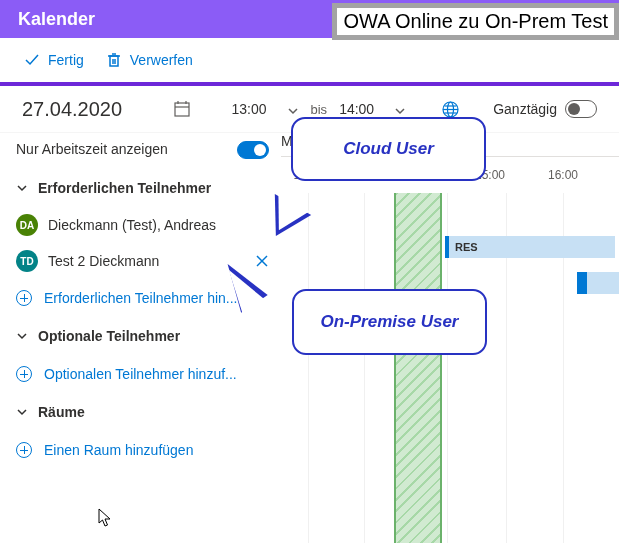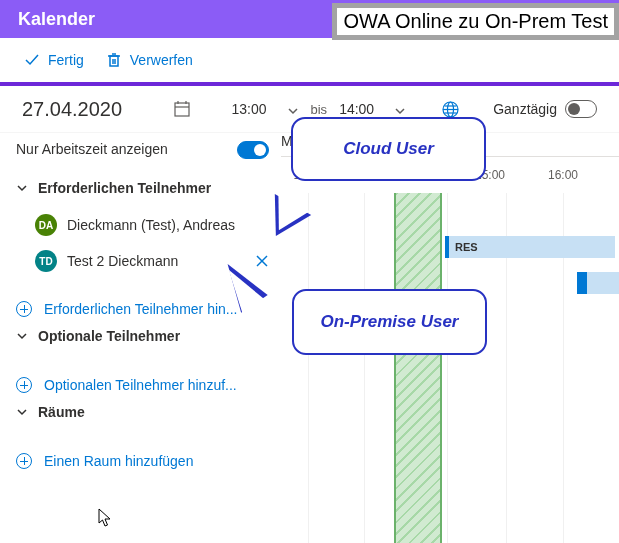--- a/index.html
+++ b/index.html
@@ -28,25 +28,25 @@
   .dayhdr span { position:absolute; left:0; }
   .hrrow { position:absolute; top:24px; left:0; right:0; height:36px; display:flex; align-items:center; }
   .hr { position:absolute; font-size:12px; color:#605e5c; transform:translateX(-50%); }
   .grid { position:absolute; top:60px; left:0; right:0; bottom:0; }
   .vline { position:absolute; top:0; bottom:0; width:1px; background:#f0f0f0; }
   .appt-band { position:absolute; top:0; bottom:0; width:48px; background:#d1ead1; background-image:repeating-linear-gradient(135deg,#a7d8a7 0,#a7d8a7 2px,#d1ead1 2px,#d1ead1 8px); border-left:2px solid #6bb26b; border-right:2px solid #6bb26b; }
   .worktime { display:flex; align-items:flex-start; padding: 8px 12px 8px 16px; font-size:14px; color:#323130; height:36px; }
   .worktime .tog { margin-left:auto; }
   .section-hd { height:38px; display:flex; align-items:center; padding:0 16px; font-weight:600; font-size:14px; cursor:pointer; gap:10px; }
   .exp { width:12px; height:12px; stroke:#323130; fill:none; stroke-width:1.5; }
-  .attendee { height:36px; display:flex; align-items:center; gap:10px; padding:0 12px 0 16px; position:relative;margin-left:19px; }
+  .attendee { height:36px; display:flex; align-items:center; gap:10px; padding:0 12px 0 16px; position:relative; }
   .avatar { width:22px; height:22px; border-radius:50%; color:#fff; font-size:10px; font-weight:600; display:flex; align-items:center; justify-content:center; flex:0 0 22px; }
   .att-name { font-size:14px; color:#323130; flex:1; white-space:nowrap; overflow:hidden; text-overflow:ellipsis; }
   .remove-x { width:14px; height:14px; stroke:#0078d4; fill:none; stroke-width:1.5; cursor:pointer; }
-  .add-row { height:38px; display:flex; align-items:flex-end; gap:12px; padding:0 16px; color:#0078d4; font-size:14px; cursor:pointer; }
+  .add-row { height:38px; display:flex; align-items:center; gap:12px; padding:0 16px; color:#0078d4; font-size:14px; cursor:pointer; }
   .plus { width:16px; height:16px; border:1.2px solid #0078d4; border-radius:50%; position:relative; flex:0 0 16px; }
   .plus::before,.plus::after { content:""; position:absolute; background:#0078d4; }
   .plus::before { left:3px; right:3px; top:7px; height:1.2px; }
   .plus::after { top:3px; bottom:3px; left:7px; width:1.2px; }
   .fbrow { position:absolute; left:0; right:0; height:36px; }
   .busy { position:absolute; top:7px; height:22px; background:#c7e0f4; border-left:4px solid #0078d4; font-size:11px; font-weight:600; color:#323130; display:flex; align-items:center; padding-left:6px; }
   .busy-thin { position:absolute; top:7px; height:22px; width:6px; background:#0078d4; }
   .callout { position:absolute; border:2.5px solid #2832c2; border-radius:14px; background:#fff; display:flex; align-items:center; justify-content:center; color:#2832c2; font-weight:700; font-style:italic; font-size:17px; }
   .callout.c1 { left:291px; top:117px; width:195px; height:64px; }
   .callout.c2 { left:292px; top:289px; width:195px; height:66px; }

